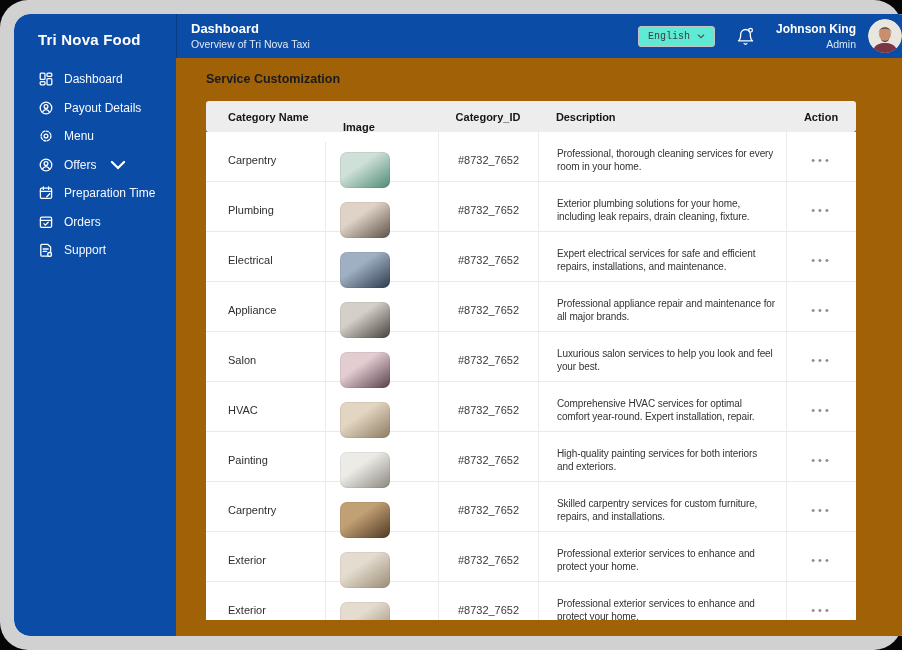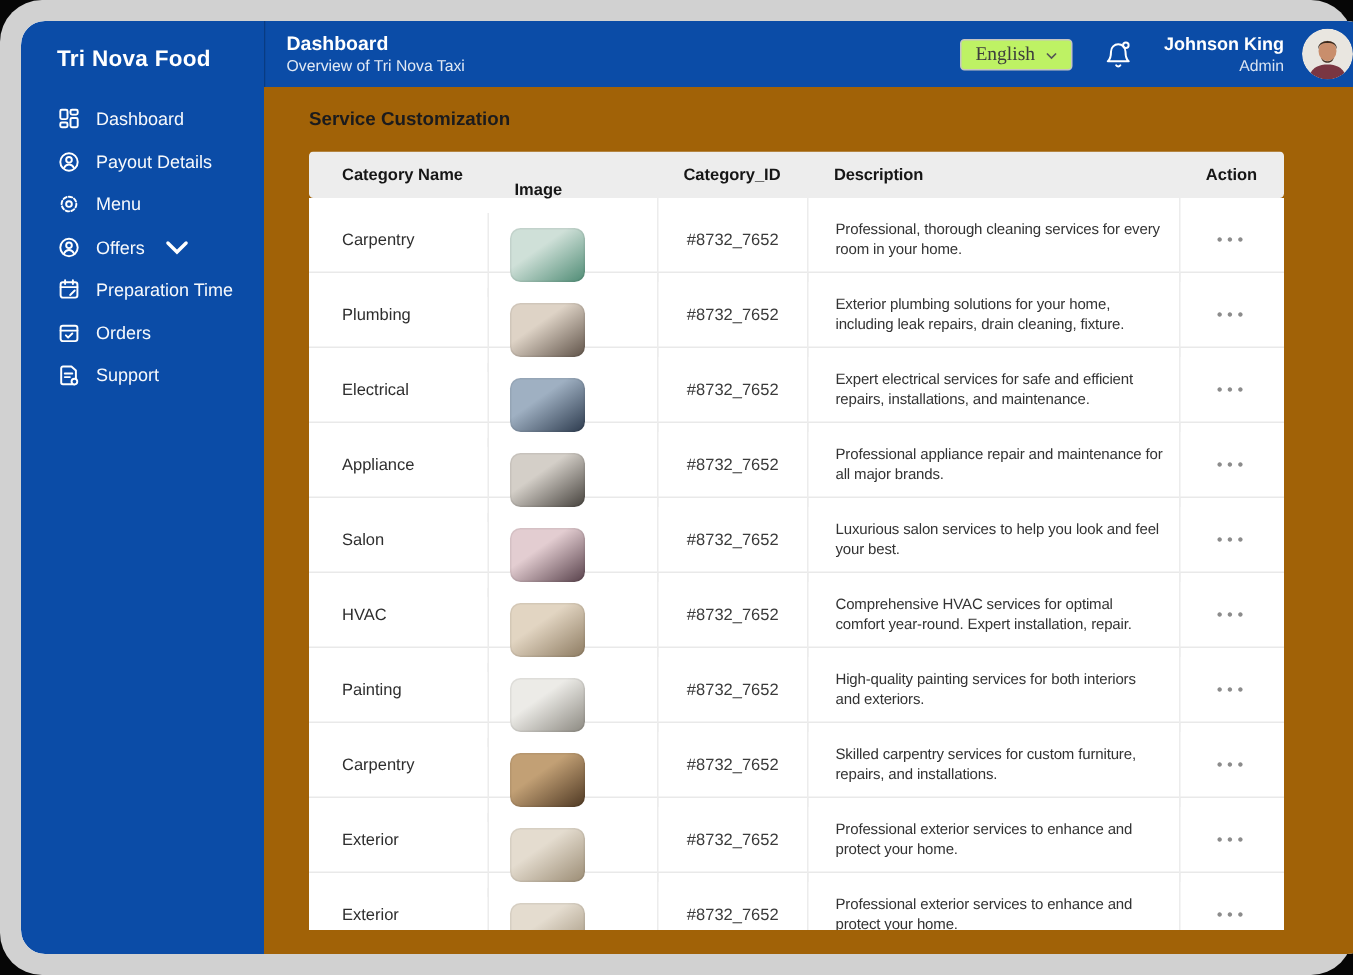--- a/index.html
+++ b/index.html
@@ -25,23 +25,23 @@
   
   .header { position:absolute; left:162px; right:0; top:0; height:44px;
             background:#0B4CA7; border-left:1px solid rgba(0,0,0,.22);
             display:flex; align-items:center; padding:0 12px 0 14px;
             border-radius:0 16px 0 0; color:#fff; }
   .h-titles { line-height:1; }
   .h-title { font-size:13px; font-weight:bold; margin-bottom:4px; }
   .h-sub { font-size:10.5px; color:rgba(255,255,255,.88); }
   .h-right { margin-left:auto; display:flex; align-items:center; gap:20px; }
   .lang-btn { height:21px; display:inline-flex; align-items:center; gap:7px;
-              background:#bef264; border:1px solid #C4C4C4; border-radius:3px;
-              padding:0 9px; font-size:13px; color:#3d3d3d; cursor:pointer;
-              font-family:Liberation Serif, serif; }
+              background:#5eead4; border:1px solid #C4C4C4; border-radius:3px;
+              padding:0 9px; font-size:10px; color:#3d3d3d; cursor:pointer;
+              font-family:Liberation Mono, monospace; }
   .bell { display:inline-flex; cursor:pointer; }
   .user-meta { text-align:right; line-height:1; margin-right:-8px; }
   .user-name { font-size:12px; font-weight:bold; margin-bottom:4px; }
   .user-role { font-size:10.5px; color:rgba(255,255,255,.85); }
   .avatar { width:34px; height:34px; border-radius:50%; overflow:hidden; flex:0 0 34px; }
 
   
   .main { position:absolute; left:162px; top:44px; right:0; bottom:0;
           background:#a16207; padding:15px 0 0 30px; overflow:hidden; }
   .section-title { font-size:12.5px; font-weight:bold; color:#1b1b1d;

